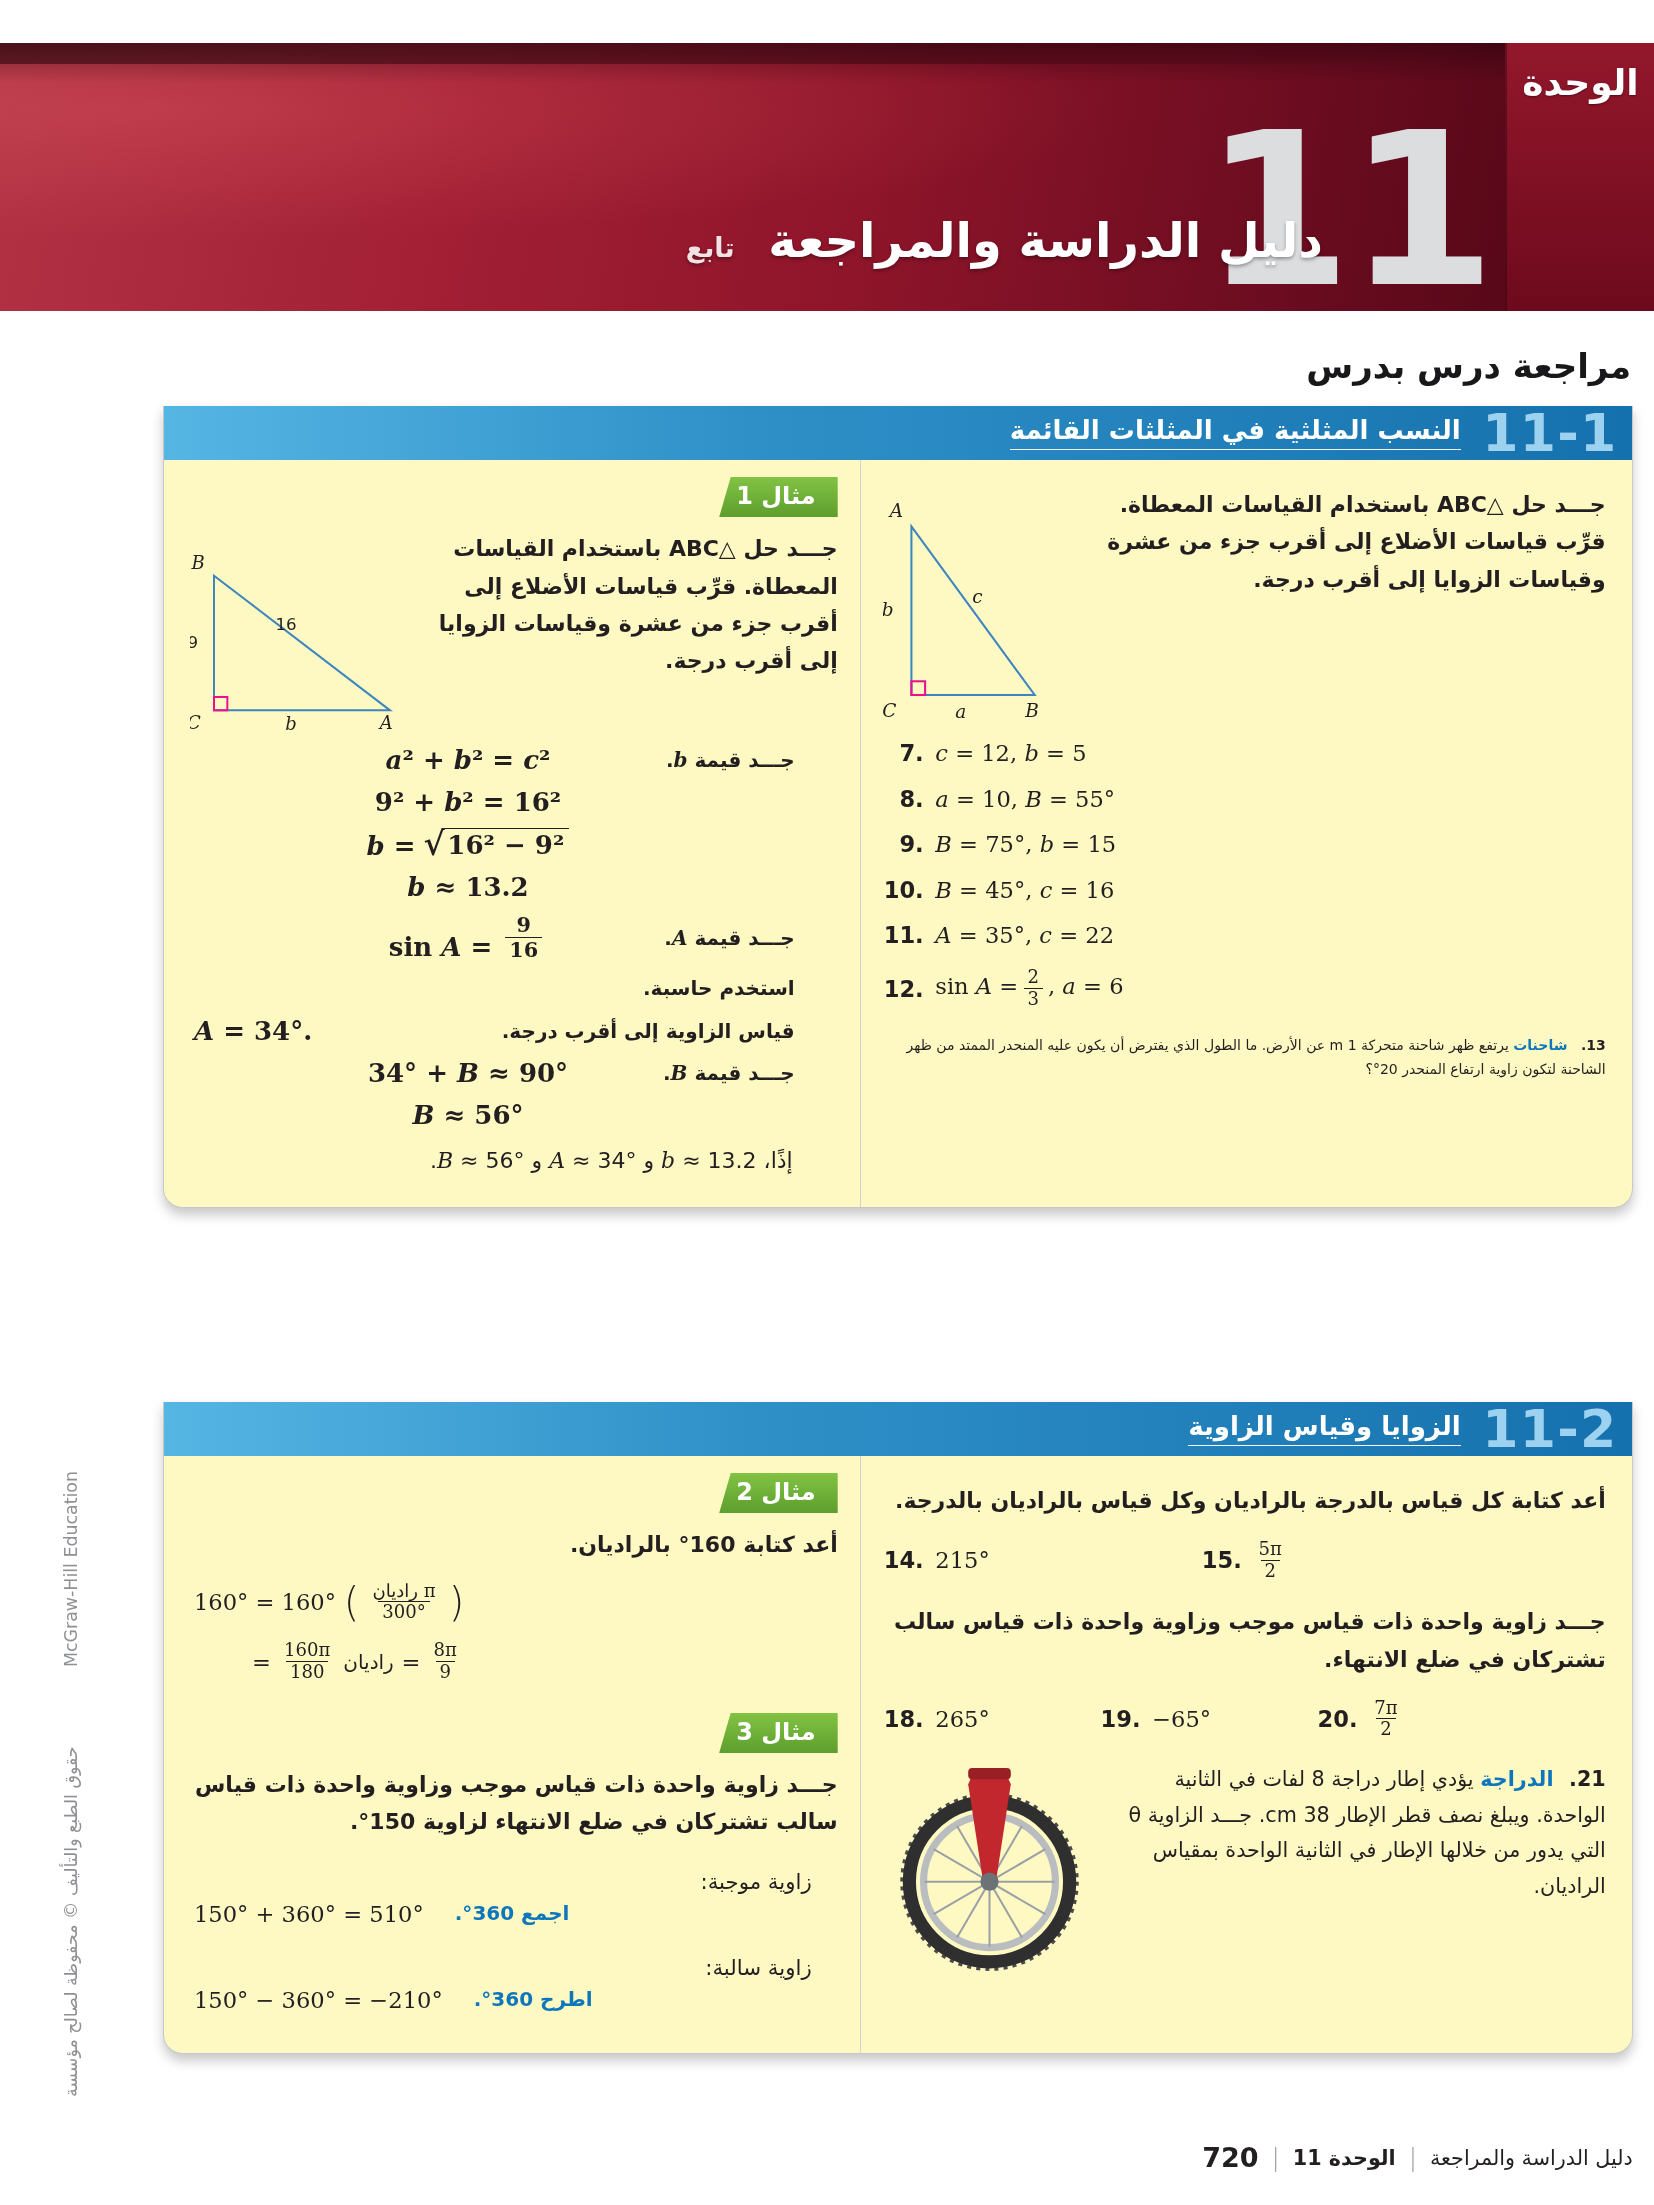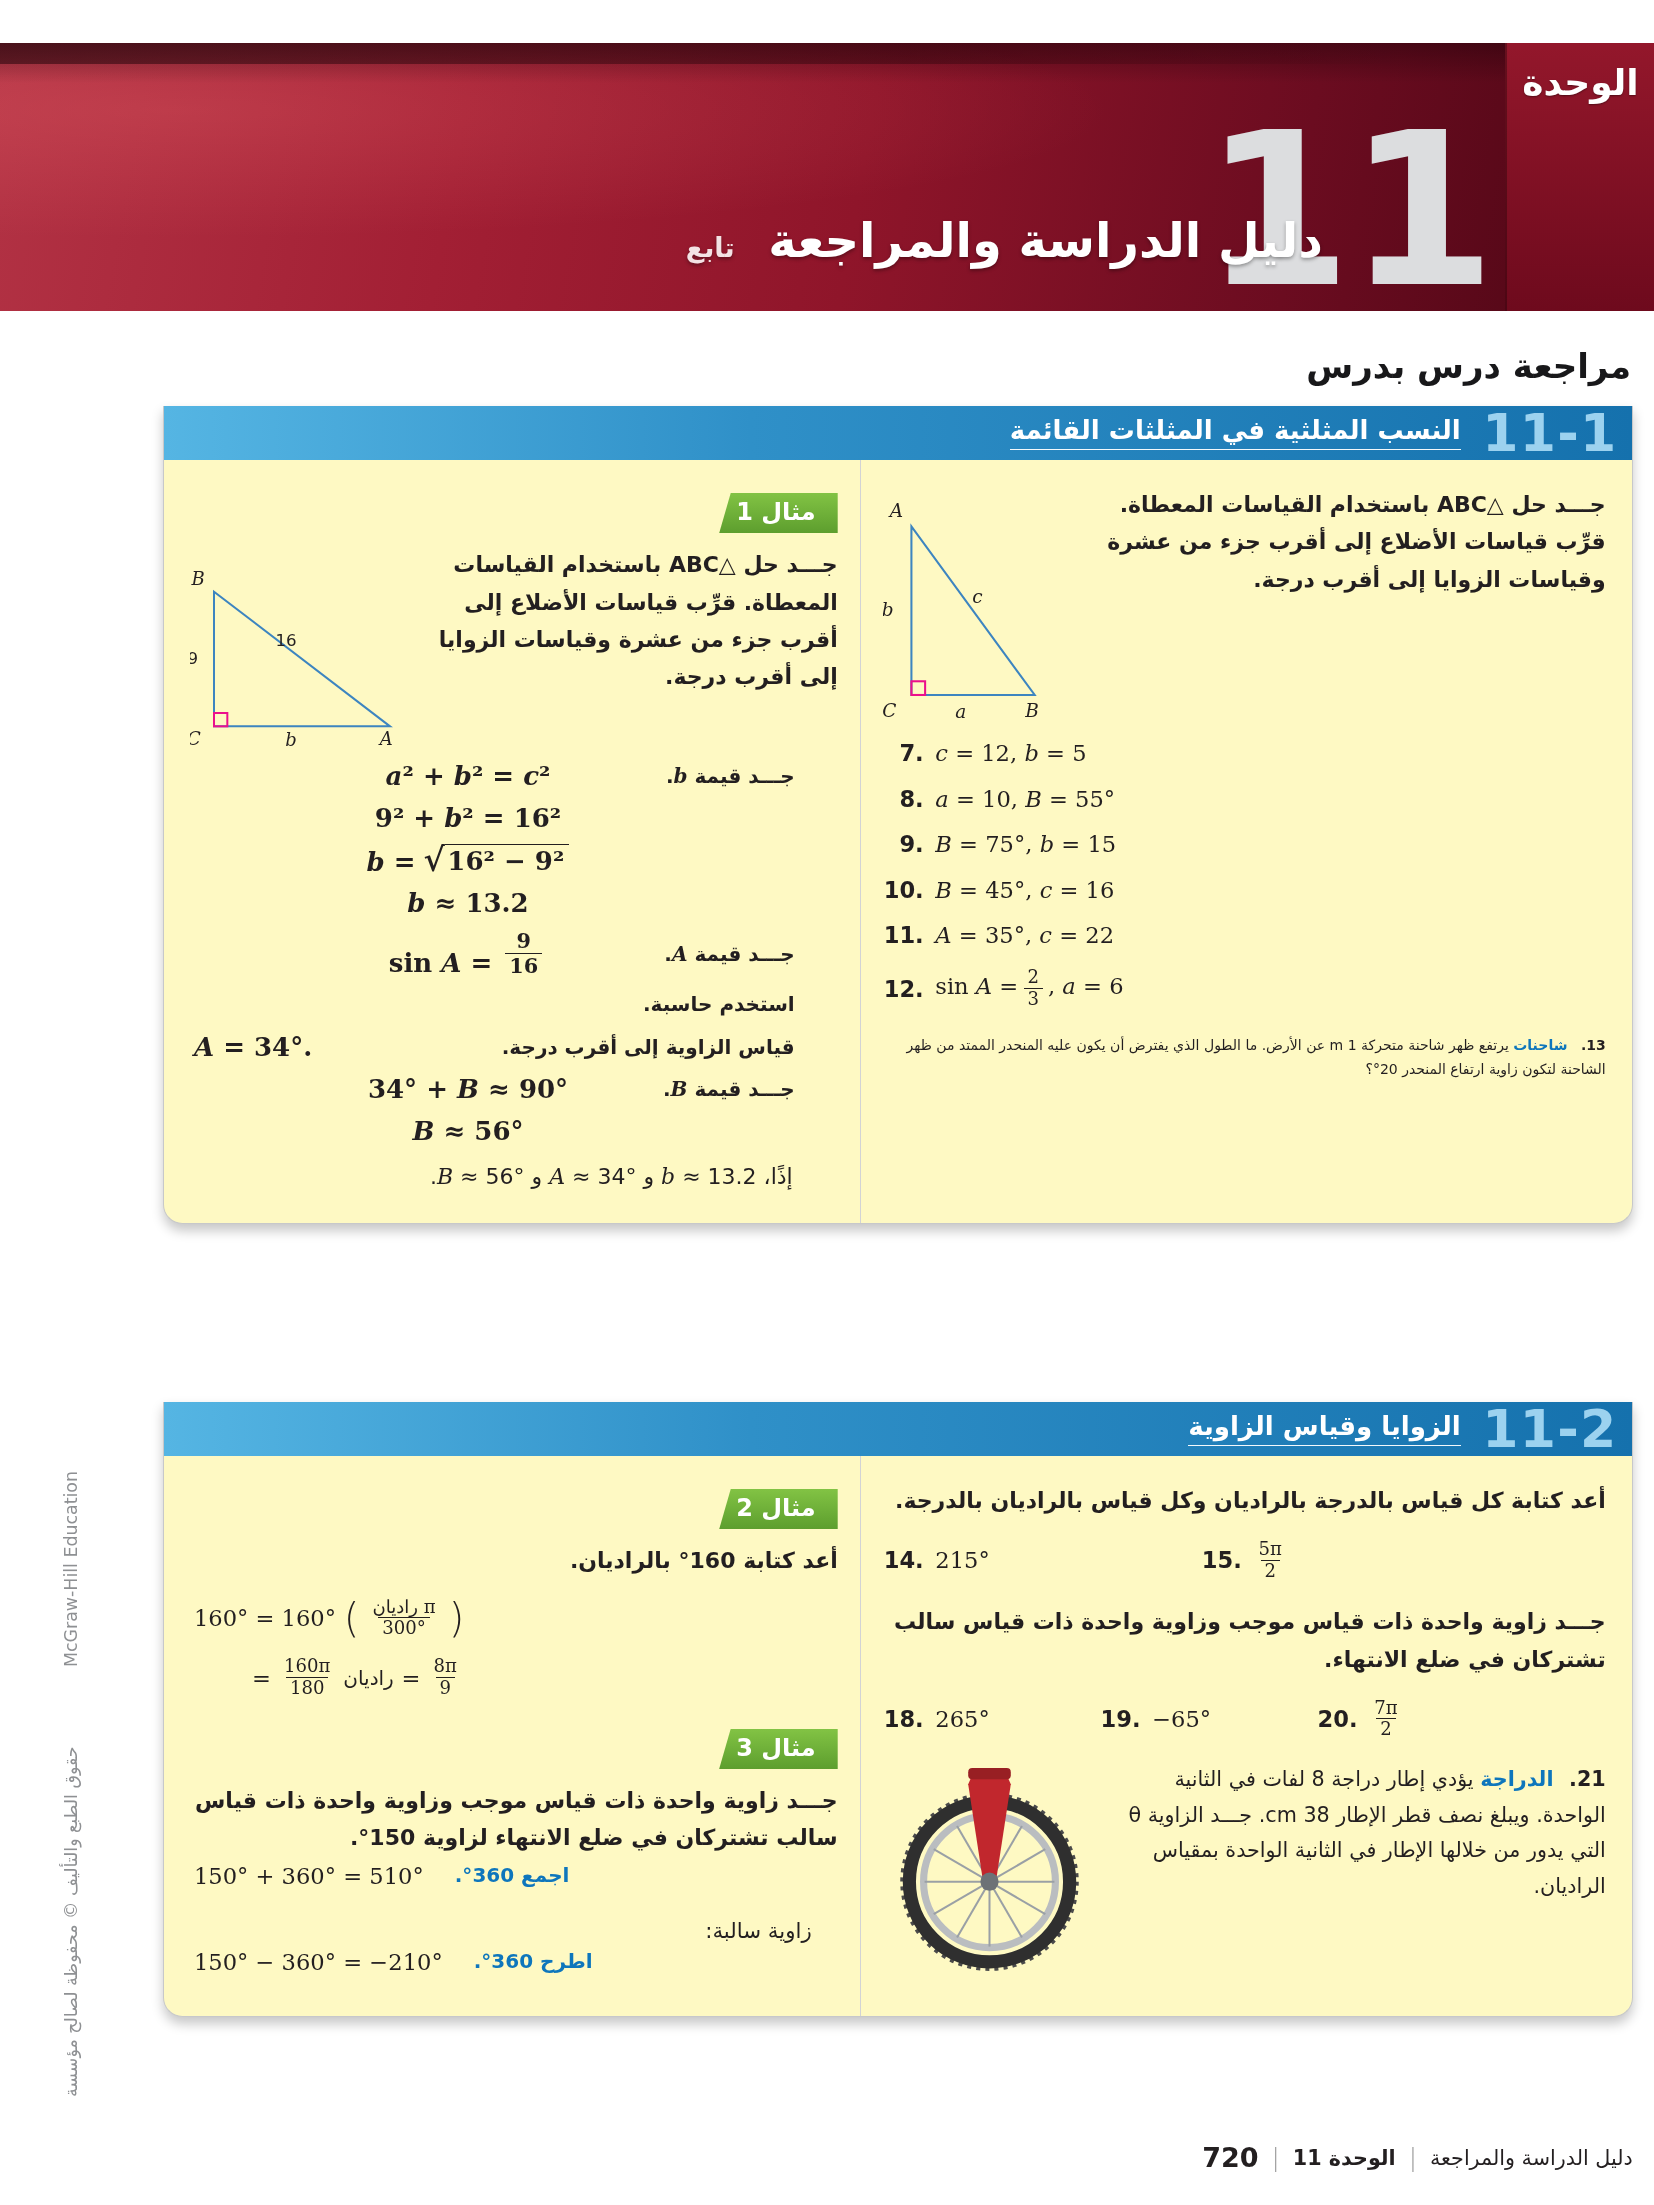--- a/index.html
+++ b/index.html
@@ -76,21 +76,21 @@
   }
   .sec-bar-title {
     position:absolute; right:171px; top:9px;
     direction:rtl; color:#fff; font-weight:bold; font-size:26px;
     padding-bottom:3.9px; border-bottom:1.9px solid rgba(255,255,255,.95);
     white-space:nowrap;
   }
 
   .sec-body { display:flex; direction:rtl; align-items:stretch; }
   .col-ex { width:52.6%; border-left:1.3px solid #d2d3d5; padding:26px 26px 30px 22px; }
-  .col-example { width:47.4%; padding:33px 22px 30px 26px; }
+  .col-example { width:47.4%; padding:17px 22px 30px 26px; }
 
   
   .intro { direction:rtl; text-align:right; font-weight:bold; font-size:22px; line-height:1.7; }
   .math, .frac, .val { font-family:"DejaVu Serif","Liberation Serif",serif; }
   [data-math] i, .enote i { font-family:"DejaVu Serif","Liberation Serif",serif; font-style:italic; }
 
   .frac { display:inline-flex; flex-direction:column; align-items:center; vertical-align:middle;
           font-size:.8em; line-height:1.15; margin:0 5.2px; }
   .frac .fden { border-top:1.9px solid #231f20; padding:0 3.9px; }
 
@@ -426,20 +426,21 @@
         <span>=</span>
         <span class="frac">
             <span class="fnum">8π</span>
             <span class="fden">9</span>
           </span>
       </div>
 
       <div class="ex-label" style="margin-top:30px;">مثال 3</div>
       <p class="intro">جـــد زاوية واحدة ذات قياس موجب وزاوية واحدة ذات قياس سالب تشتركان في ضلع الانتهاء لزاوية 150°.</p>
 
+      <p class="sublabel">زاوية موجبة:</p>
       <div class="eqnote">
         <span class="math">150° + 360° = 510°</span>
         <span class="bluenote">اجمع 360°.</span>
       </div>
 
       <p class="sublabel">زاوية سالبة:</p>
       <div class="eqnote">
         <span class="math">150° − 360° = −210°</span>
         <span class="bluenote">اطرح 360°.</span>
       </div>

